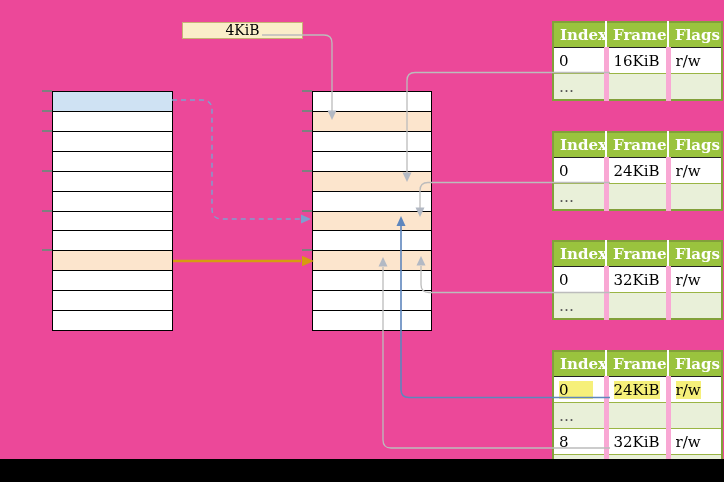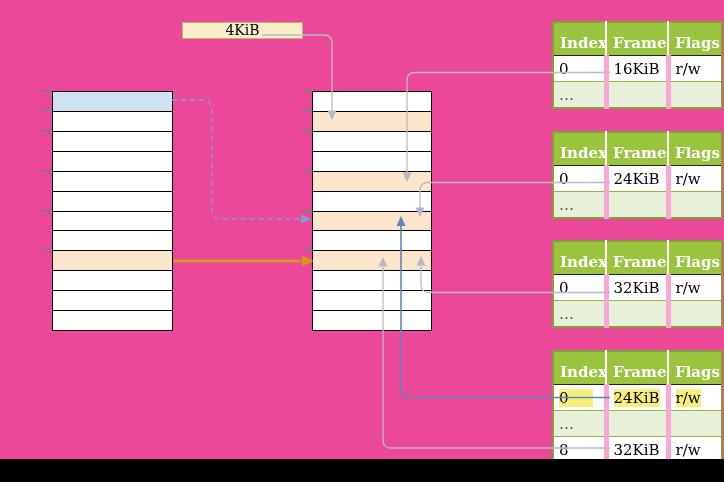--- a/index.html
+++ b/index.html
@@ -27,21 +27,21 @@
   
   table.ptable{
     position:absolute;left:552px;width:169px;table-layout:fixed;
     border-collapse:collapse;background:#fff;border:2px solid #82a03a;
   }
   .ptable col.c1{width:53px;}
   .ptable col.c2{width:62px;}
   .ptable col.c3{width:54px;}
   .ptable th{
     height:24px;background:#9ac33e;color:#fff;font-weight:bold;font-size:15px;
-    text-align:left;padding:8px 0 0 6px;border-left:2px solid #fff;
+    text-align:left;padding:0 0 0 6px;border-left:2px solid #fff;
     border-bottom:1px solid #222;
   }
   .ptable th:first-child{border-left:none;}
   .ptable td{
     height:25px;font-size:15px;color:#000;text-align:left;
     padding:0 0 0 5px;border-left:5px solid #f9a8d4;overflow:hidden;
   }
   .ptable td:first-child{border-left:none;}
   .ptable tbody tr + tr td{border-top:1px solid #9ab544;}
   .ptable tr.alt td{background:#e9f0d9;color:#555;}

